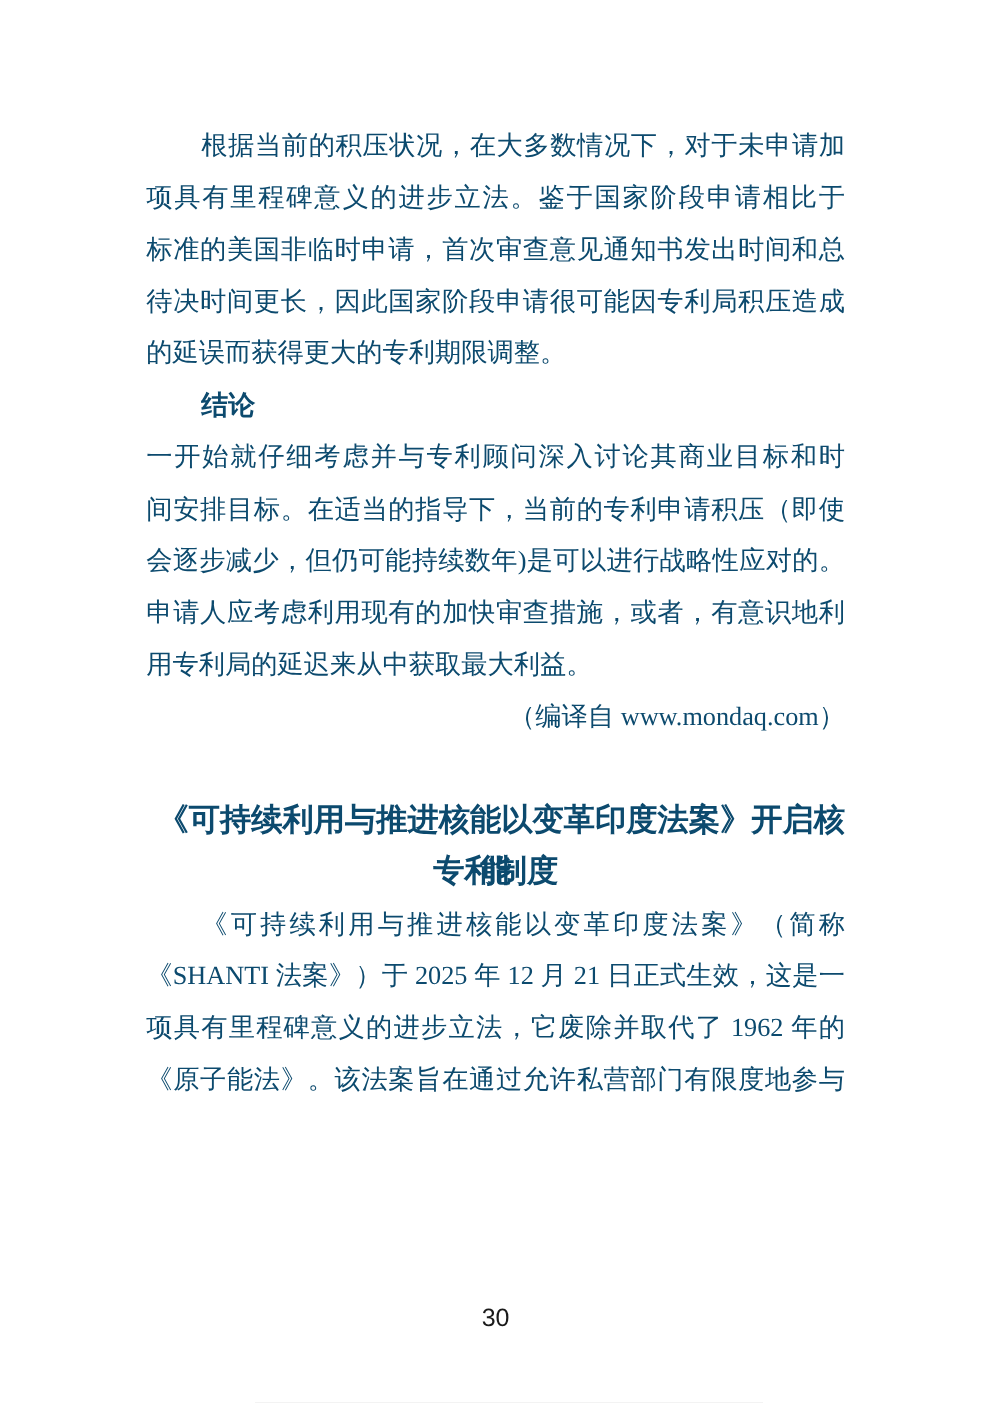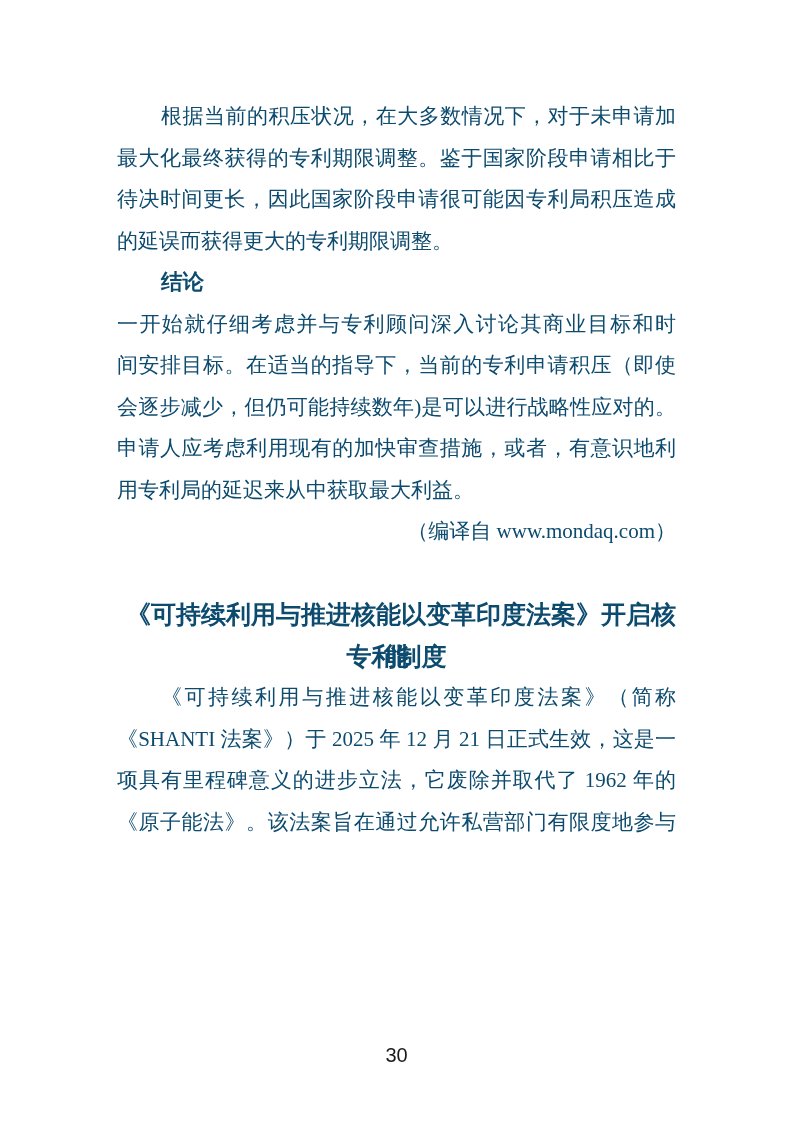--- a/index.html
+++ b/index.html
@@ -62,21 +62,22 @@
     color:#1a1a1a;
   }
 </style>
 </head>
 <body>
 
 <div class="page">
   <div class="content">
 
     <div class="line just indent">根据当前的积压状况，在大多数情况下，对于未申请加</div>
-    <div class="line just">最大化最终获得的专利期限调整。鉴于国家阶段申请相比于</div>
+    <div class="line just">项具有里程碑意义的进步立法。鉴于国家阶段申请相比于</div>
+    <div class="line just">标准的美国非临时申请，首次审查意见通知书发出时间和总</div>
     <div class="line just">待决时间更长，因此国家阶段申请很可能因专利局积压造成</div>
     <div class="line left">的延误而获得更大的专利期限调整。</div>
 
     <div class="line sec-head">结论</div>
 
     <div class="line just">一开始就仔细考虑并与专利顾问深入讨论其商业目标和时</div>
     <div class="line just">间安排目标。在适当的指导下，当前的专利申请积压（即使</div>
     <div class="line just">会逐步减少，但仍可能持续数年)是可以进行战略性应对的。</div>
     <div class="line just">申请人应考虑利用现有的加快审查措施，或者，有意识地利</div>
     <div class="line left">用专利局的延迟来从中获取最大利益。</div>

